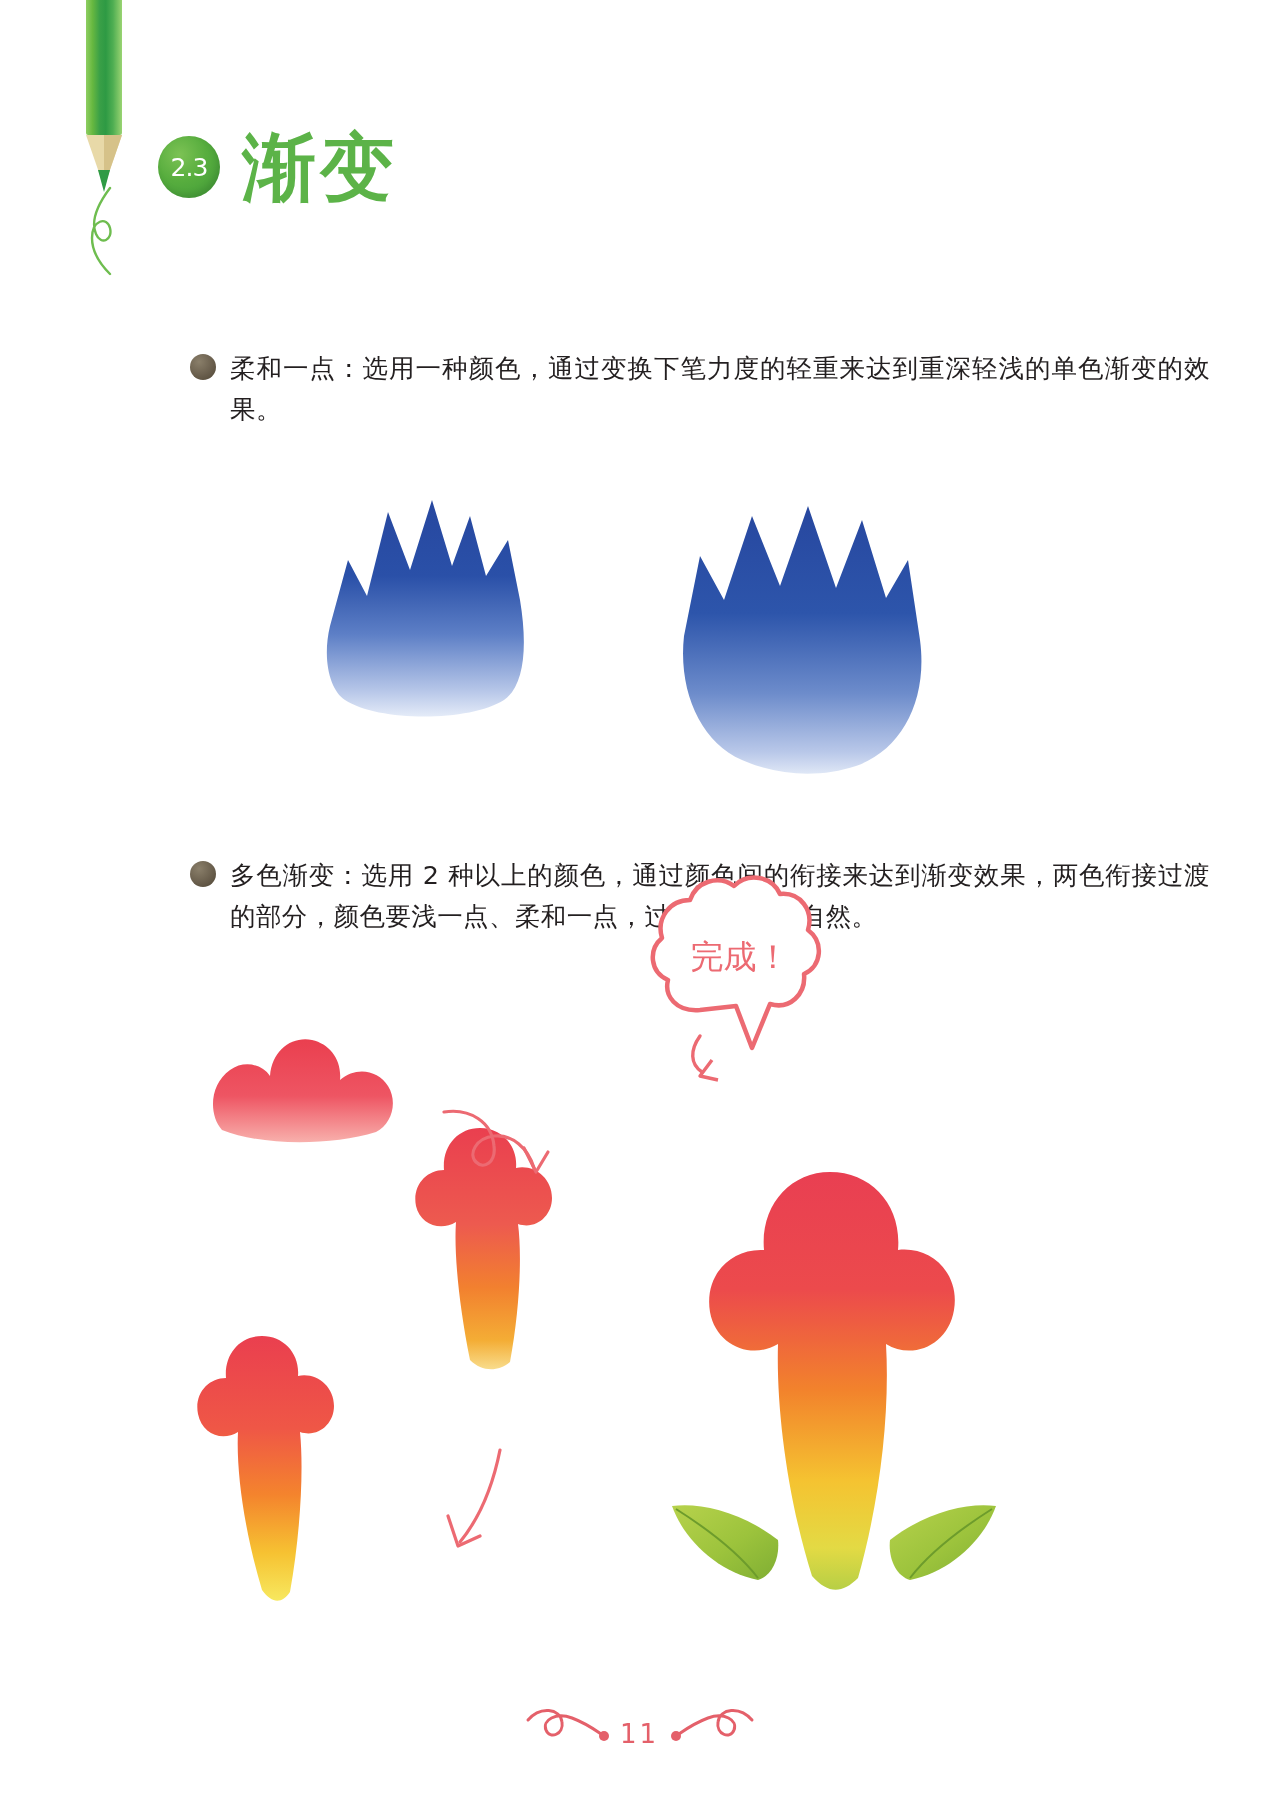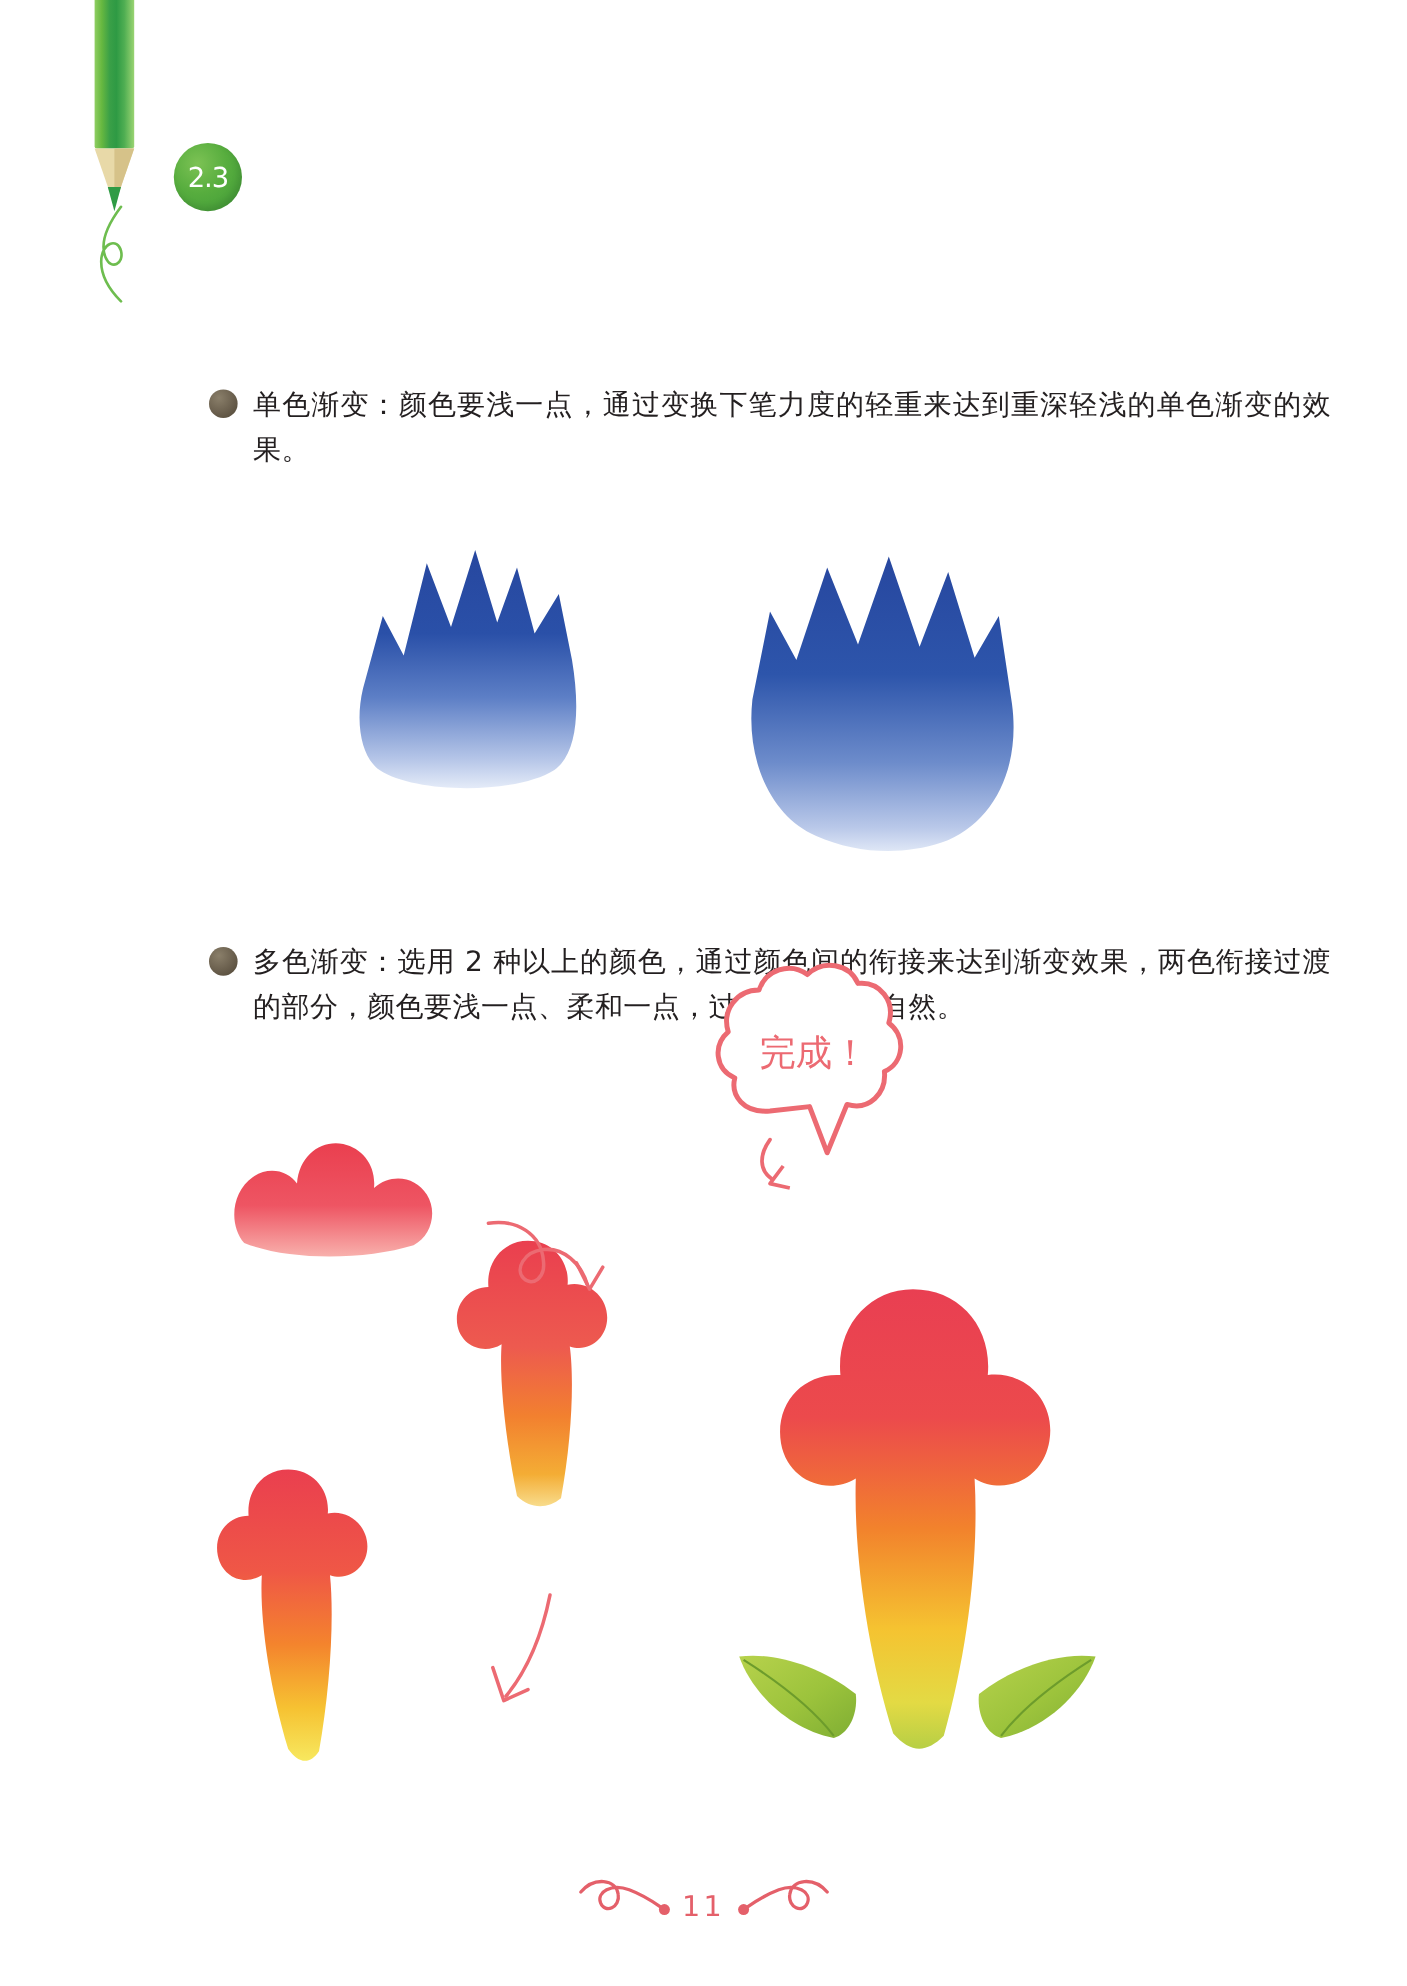--- a/index.html
+++ b/index.html
@@ -175,25 +175,26 @@
   <div class="pencil-wood"></div>
   <div class="pencil-wood-shade"></div>
   <div class="pencil-tip"></div>
   <svg class="pencil-squiggle" viewBox="0 0 58 90">
     <path d="M30 2 C18 18, 10 34, 16 48 C21 60, 33 54, 30 42 C27 30, 12 34, 12 52 C12 70, 26 84, 30 88" fill="none" stroke="#6ebd4f" stroke-width="2.4" stroke-linecap="round"></path>
   </svg>
 </div>
 
 <div class="heading">
   <div class="section-badge">2.3</div>
+  <div class="section-title">渐变</div>
 </div>
 
 <div class="para para-1">
   <div class="bullet-dot"></div>
-  <div class="para-text">单色渐变：颜色要浅一点，通过变换下笔力度的轻重来达到重深轻浅的单色渐变的效果。</div>
+  <div class="para-text">柔和一点：选用一种颜色，通过变换下笔力度的轻重来达到重深轻浅的单色渐变的效果。</div>
 </div>
 
 <div class="para para-2">
   <div class="bullet-dot"></div>
   <div class="para-text">多色渐变：选用 2 种以上的颜色，通过颜色间的衔接来达到渐变效果，两色衔接过渡的部分，颜色要浅一点、柔和一点，过渡才会更加自然。</div>
 </div>
 
 <svg class="figure" viewBox="0 0 1279 1805">
   <defs>
     <linearGradient id="gradBlueA" x1="0" y1="0" x2="0" y2="1">

